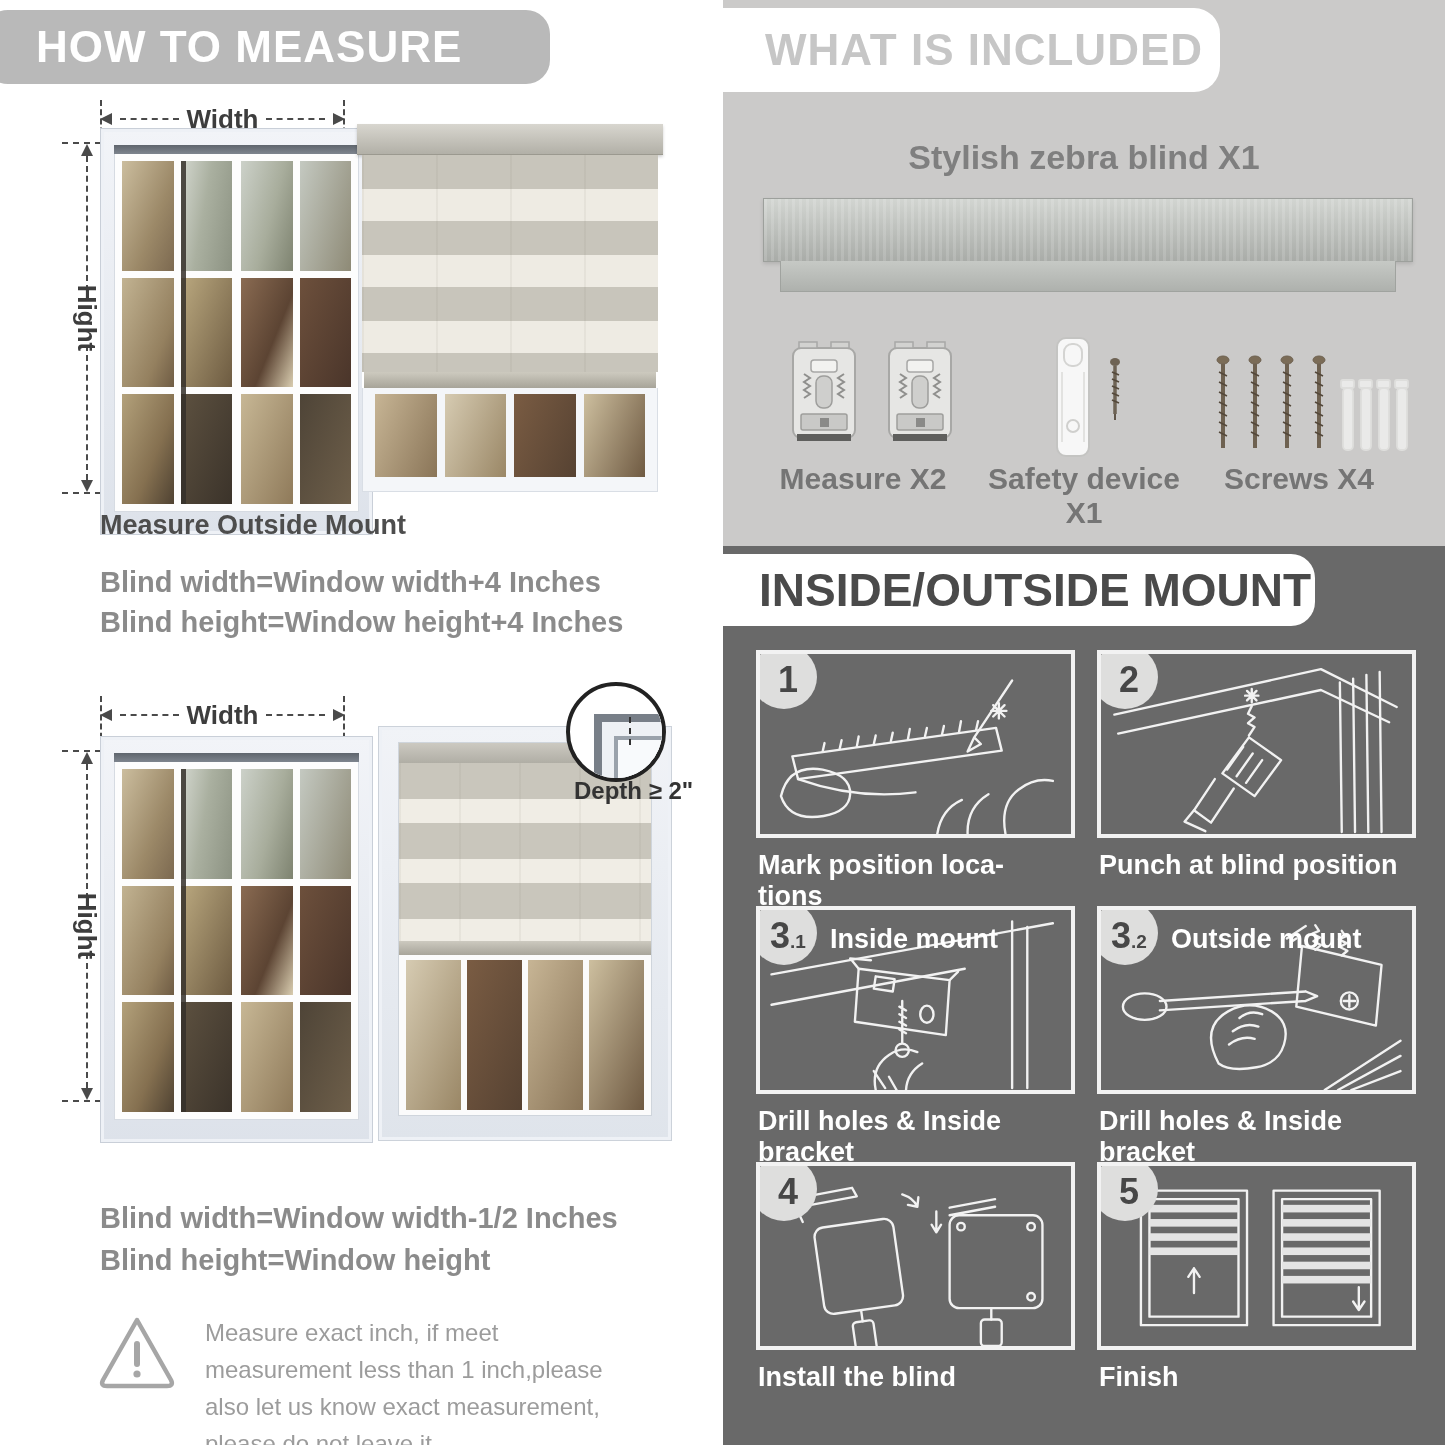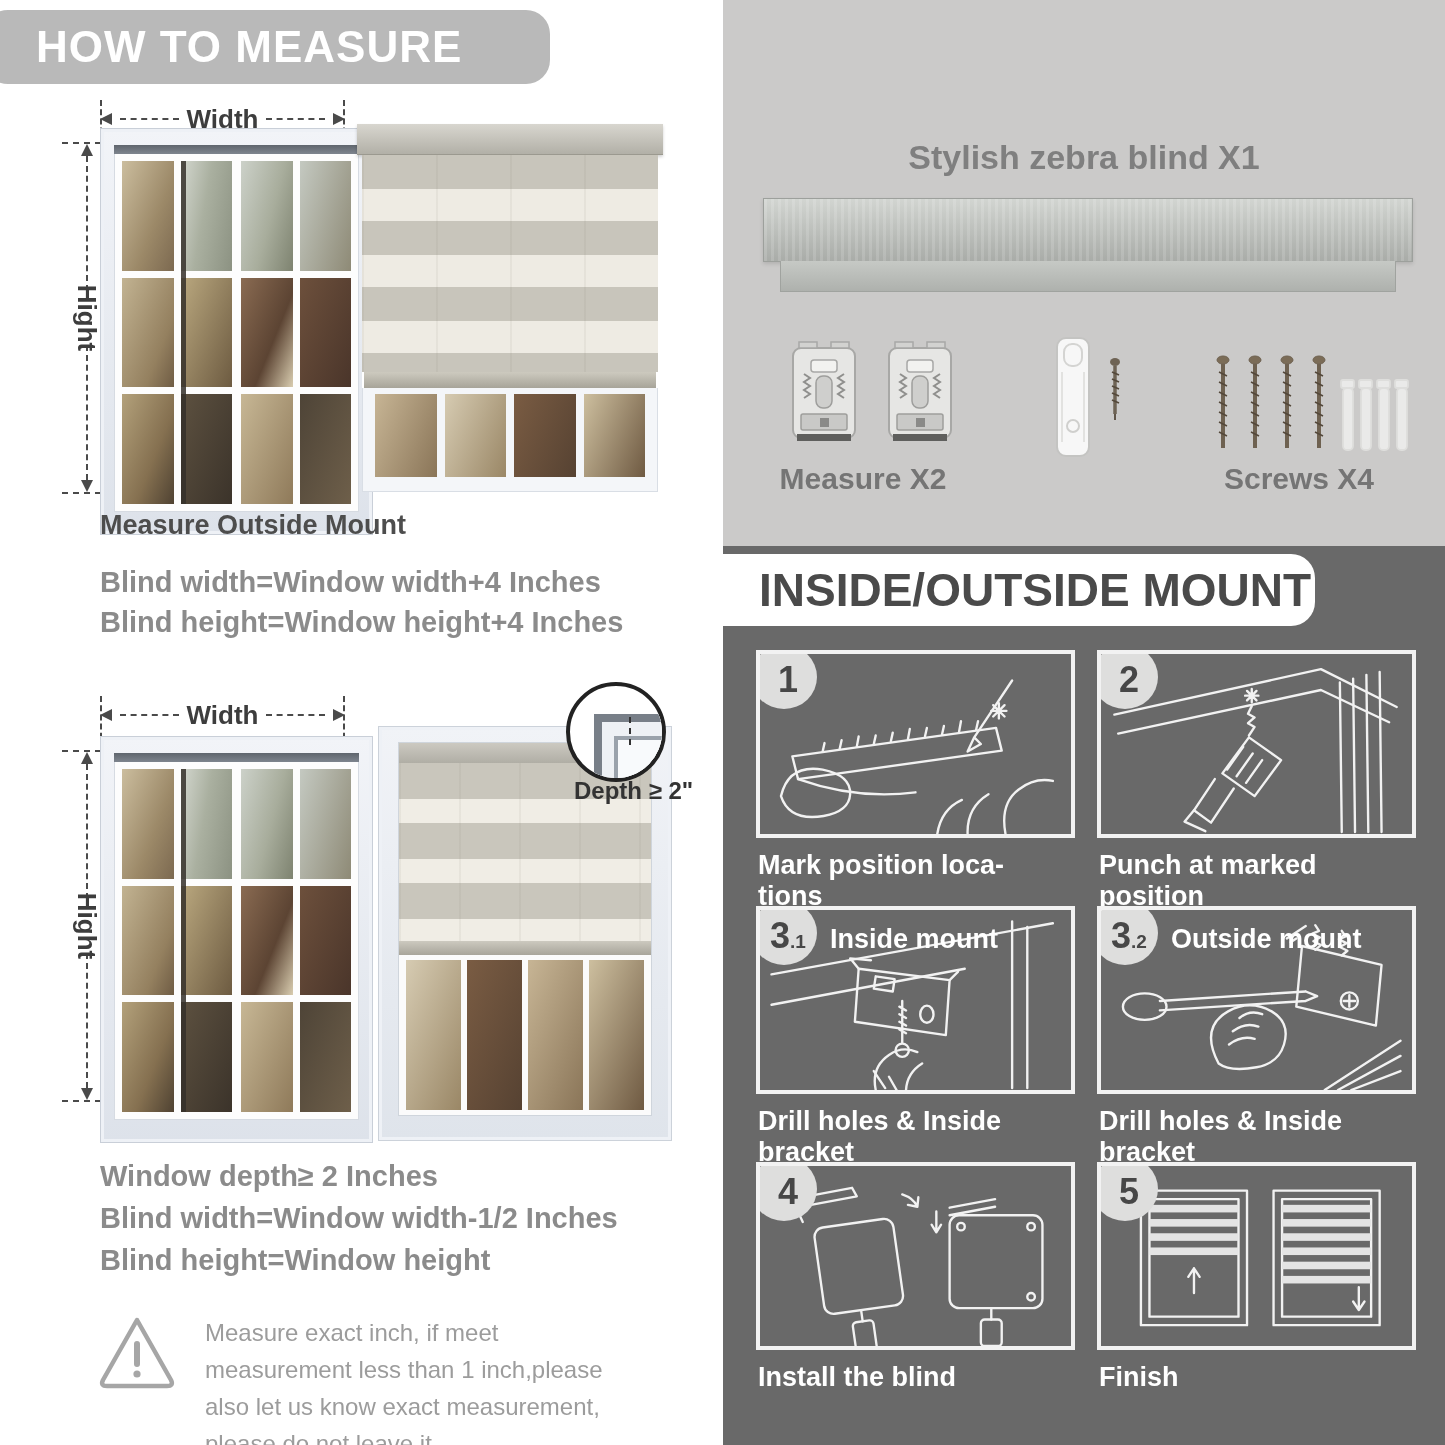--- a/index.html
+++ b/index.html
@@ -253,35 +253,35 @@
       </div>
     </div>
 
     <div class="magnifier" style="left:566px;top:682px;">
       <div class="mag-wall"></div>
       <div class="mag-inner"></div>
       <div class="mag-dash"></div>
     </div>
     <div class="depth-lbl" style="left:574px;top:777px;">Depth ≥ 2"</div>
 
-    <div class="m-line" style="top:1160px;">Window depth≥ 2 Inches</div>
     <div class="m-line" style="top:1202px;">Blind width=Window width-1/2 Inches</div>
     <div class="m-line" style="top:1244px;">Blind height=Window height</div>
 
     <div class="warn">
       <svg width="84" height="86" viewBox="0 0 84 86">
         <path d="M42 12 L76 72 q3 6 -4 6 L12 78 q-7 0 -4 -6 Z" fill="none" stroke="#a6a6a6" stroke-width="4.5" stroke-linejoin="round"></path>
         <path d="M42 36 v20" stroke="#a6a6a6" stroke-width="6" stroke-linecap="round"></path>
         <circle cx="42" cy="66" r="3.6" fill="#a6a6a6"></circle>
       </svg>
       <div class="warn-text">Measure exact inch, if meet measurement less than 1 inch,please also let us know exact measurement, please do not leave it</div>
     </div>
   </section>
 
   <section class="right-top">
+    <div class="inc-header">WHAT IS INCLUDED</div>
     <div class="product-label">Stylish zebra blind X1</div>
     <div class="headrail"></div>
     <div class="headrail-lip"></div>
 
     <div class="item" style="left:64px;top:338px;">
       <svg width="74" height="116" viewBox="0 0 74 116">
         <rect x="6" y="10" width="62" height="90" rx="8" fill="#e6e6e4" stroke="#a8a8a6" stroke-width="2"></rect>
         <path d="M12 10 h18 v-6 h-18 Z M44 10 h18 v-6 h-18 Z" fill="#d2d2d0" stroke="#a8a8a6" stroke-width="1.5"></path>
         <rect x="24" y="22" width="26" height="12" rx="3" fill="#f2f2f0" stroke="#a8a8a6" stroke-width="1.5"></rect>
         <rect x="29" y="38" width="16" height="32" rx="7" fill="#cfcfcd" stroke="#9e9e9c" stroke-width="1.5"></rect>
@@ -341,20 +341,21 @@
             <rect x="152" y="38" width="10" height="62" rx="4"></rect>
           <rect x="168" y="30" width="13" height="8" rx="2"></rect>
             <rect x="170" y="38" width="10" height="62" rx="4"></rect>
           <rect x="186" y="30" width="13" height="8" rx="2"></rect>
             <rect x="188" y="38" width="10" height="62" rx="4"></rect>
         </g>
       </svg>
     </div>
 
     <div class="item-lbl" style="left:40px;width:200px;">Measure X2</div>
+    <div class="item-lbl" style="left:248px;width:226px;">Safety device X1</div>
     <div class="item-lbl" style="left:496px;width:160px;">Screws X4</div>
   </section>
 
   <section class="right-bot">
     <div class="mount-header">INSIDE/OUTSIDE MOUNT</div>
 
     <div class="steps-grid">
 
       <div class="step">
         <div class="panel">
@@ -390,21 +391,21 @@
             <path d="M146 98 l-17 24 M156 105 l-17 24 M166 112 l-17 24"></path>
             <path d="M136 142 L112 178 L94 165 L116 132"></path>
             <path d="M94 165 l-10 12 l22 10"></path>
           </svg>
           <div class="badge">
               <span class="badge-num">2</span>
               <span class="badge-sub"></span>
             </div>
           <div class="panel-title"></div>
         </div>
-        <div class="caption">Punch at  marked position</div>
+        <div class="caption">Punch at  blind position</div>
       </div>
 
       <div class="step">
         <div class="panel">
           <svg viewBox="0 0 320 190" class="illus">
             <path d="M8 68 L305 14"></path>
             <path d="M8 100 L212 62"></path>
             <path d="M262 12 L262 188 M278 18 L278 188"></path>
             <path d="M100 62 L196 74 L192 132 L96 118 Z"></path>
             <path d="M100 62 l-9 -11 l22 2 M196 74 l9 -9"></path>

